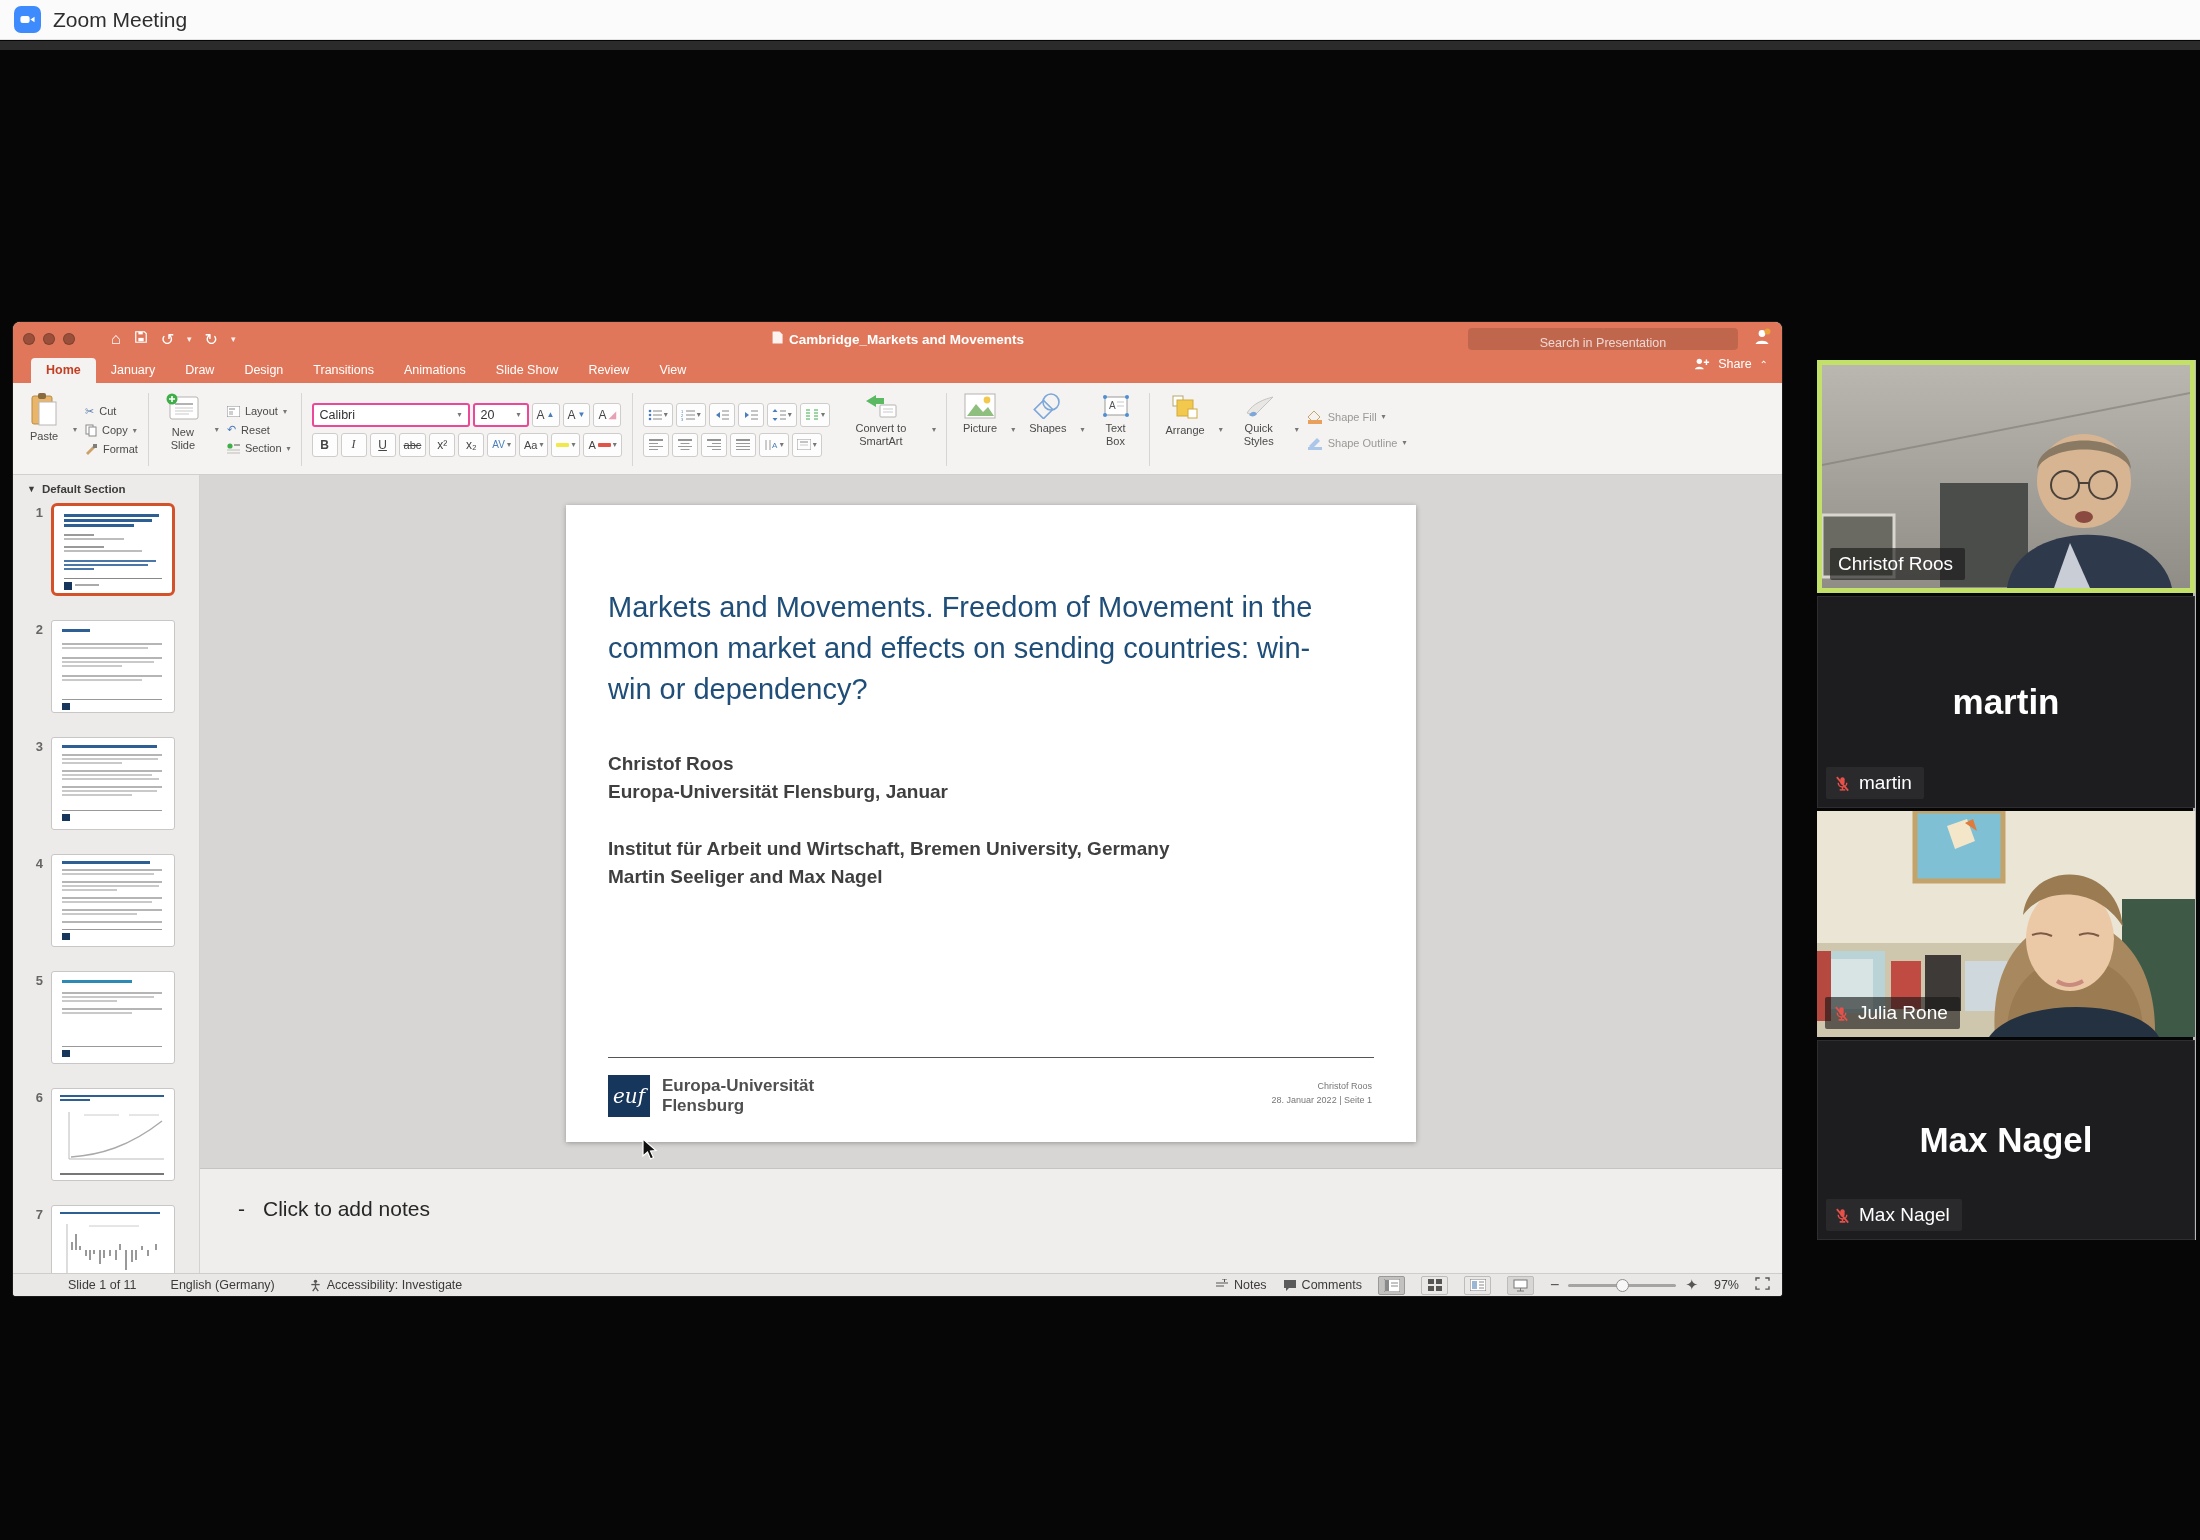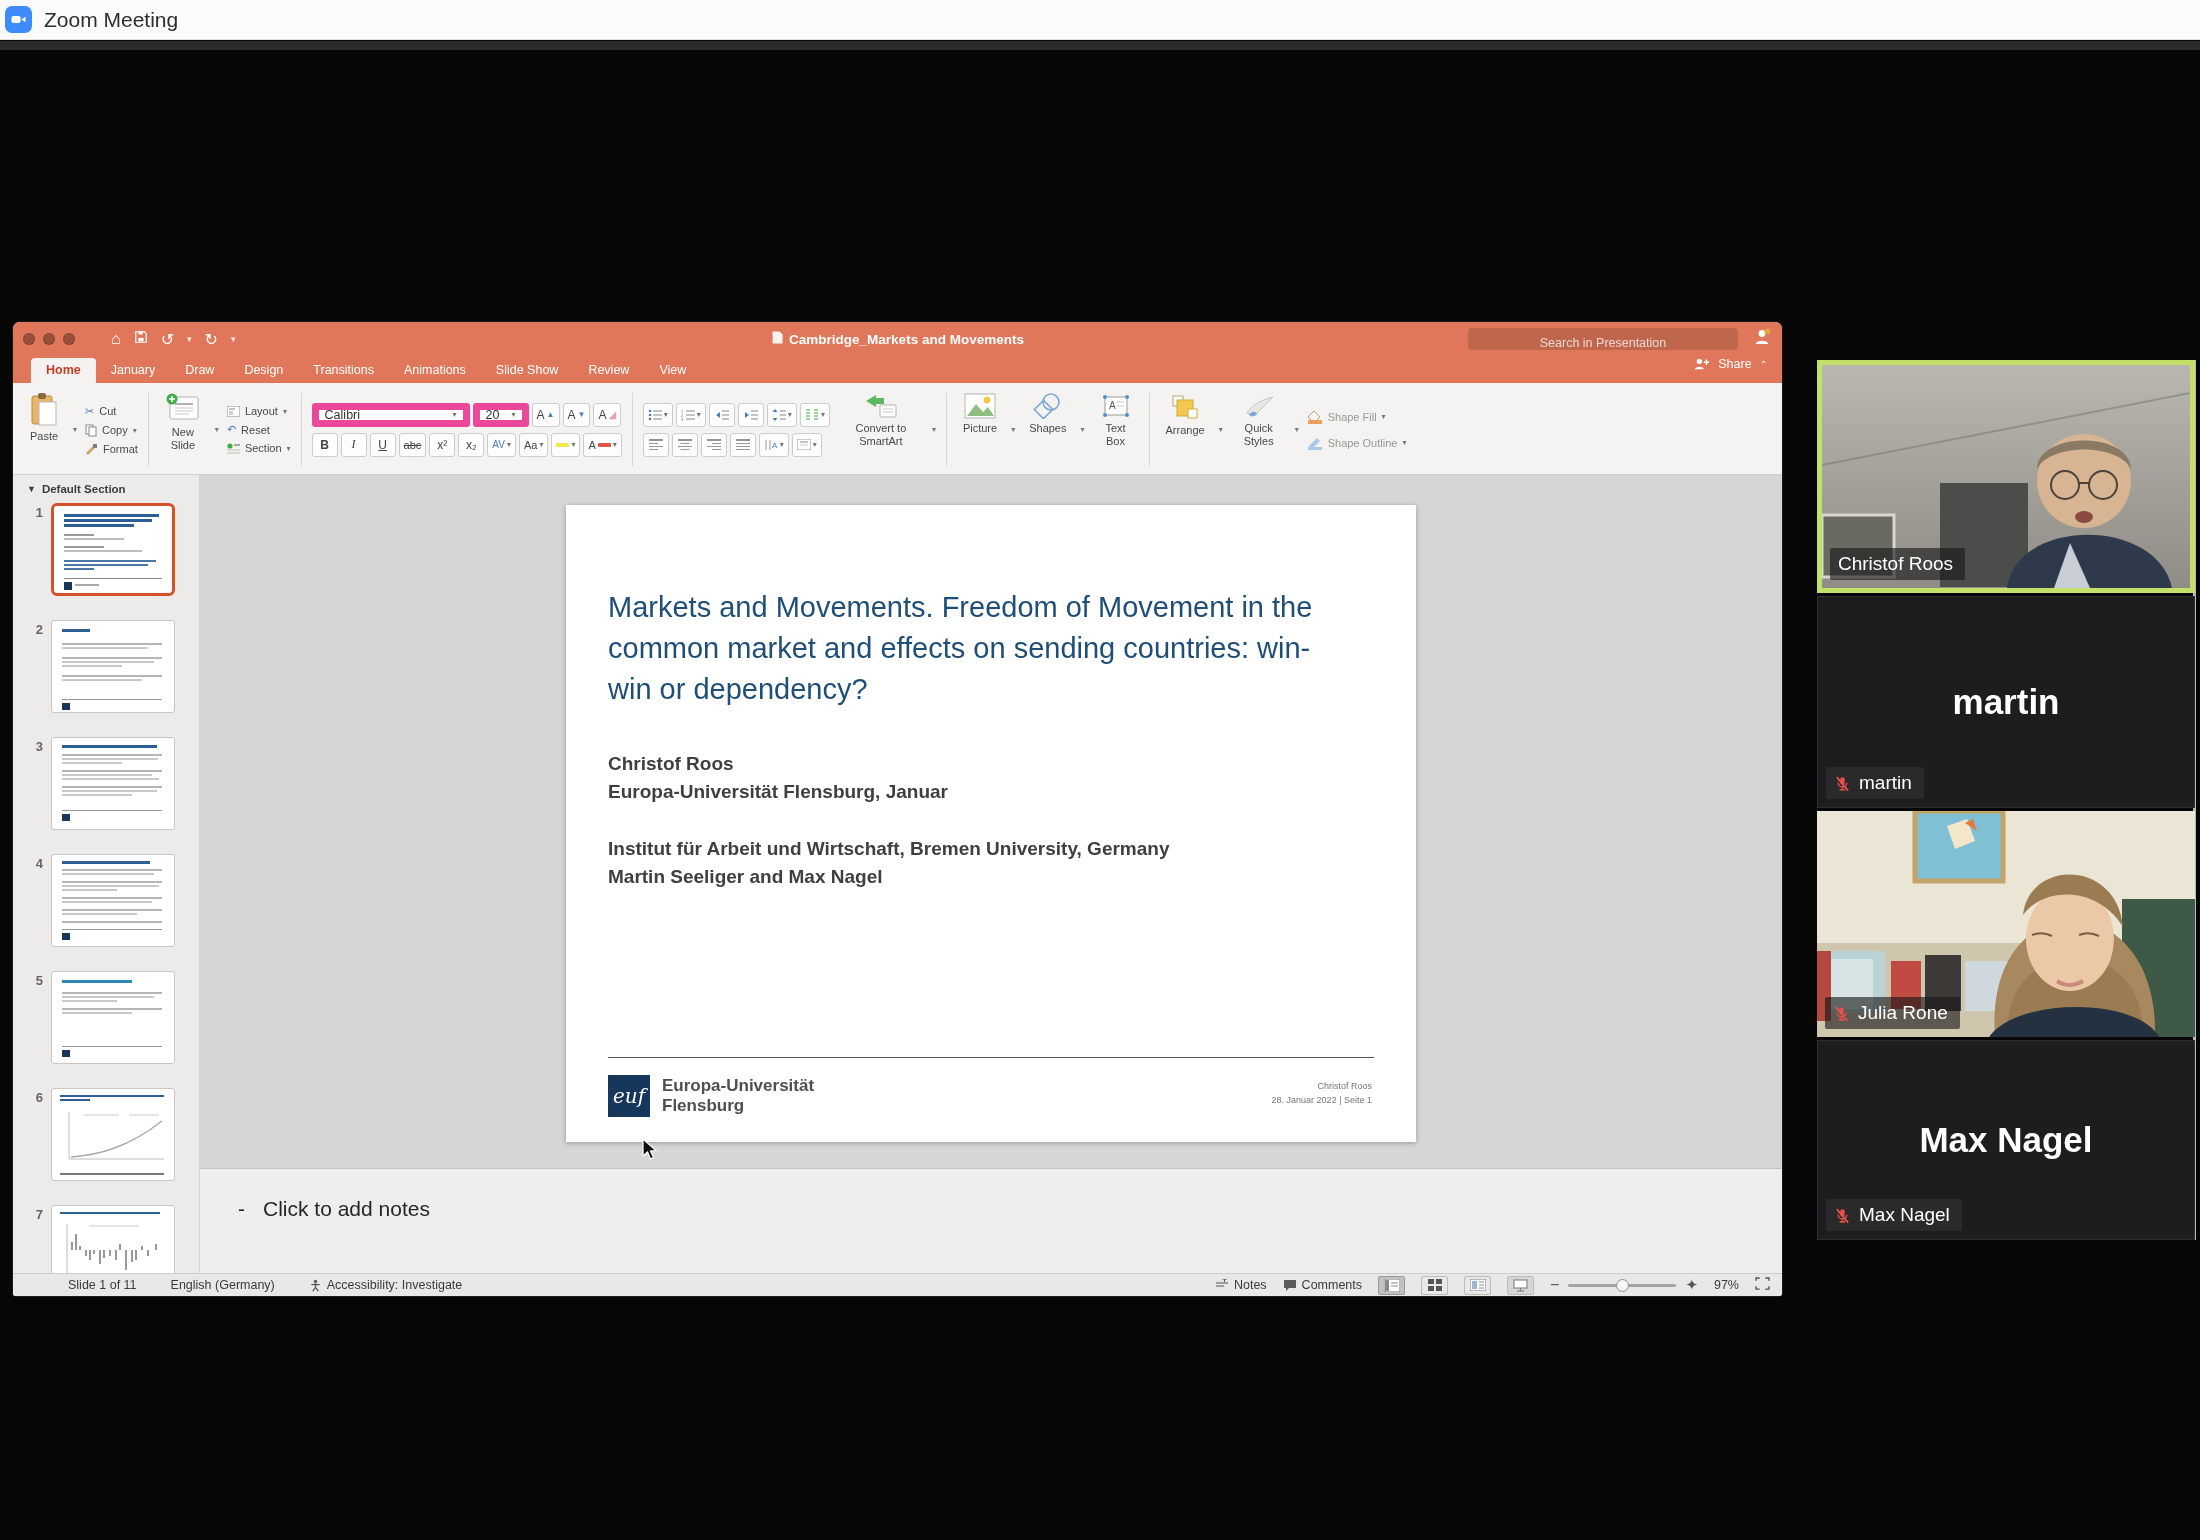--- a/index.html
+++ b/index.html
@@ -1,21 +1,21 @@
 <!DOCTYPE html>
 <html><head>
 <meta charset="utf-8">
 <style>
   * { margin:0; padding:0; box-sizing:border-box; }
   html,body { background:#000; }
   body { font-family:"Liberation Sans","DejaVu Sans",sans-serif; }
   .screen { position:relative; width:2200px; height:1540px; background:#060606; overflow:hidden; }
 
   
-  .os-bar { position:absolute; left:0; top:0; width:2200px; height:40px; background:#fbfbfb; display:flex; align-items:center; gap:12px; padding-left:5px; border-bottom:1px solid #e2e2e2; }
+  .os-bar { position:absolute; left:0; top:0; width:2200px; height:40px; background:#fbfbfb; display:flex; align-items:center; gap:12px; padding-left:14px; border-bottom:1px solid #e2e2e2; }
   .zoom-logo { width:27px; height:27px; border-radius:7px; background:#3d8bfd; display:flex; align-items:center; justify-content:center; }
   .os-title { font-size:21px; color:#2e2e2e; }
   .os-strip { position:absolute; left:0; top:41px; width:2200px; height:9px; background:#2b2b2b; }
 
   
   .ppt { position:absolute; left:13px; top:322px; width:1769px; height:974px; background:#f4f3f1; border-radius:7px 7px 3px 3px; overflow:hidden; box-shadow:0 0 0 1px #1a1a1a; display:flex; flex-direction:column; }
 
   .ppt-titlebar { height:34px; background:#e0775a; display:flex; align-items:center; padding:0 10px; position:relative; flex:0 0 auto; }
   .tl { width:12px; height:12px; border-radius:50%; background:rgba(40,15,8,.38); border:1px solid rgba(0,0,0,.18); margin-right:8px; }
   .tb-icons { display:flex; align-items:center; gap:13px; margin-left:28px; color:#fff; font-size:16px; }
@@ -28,21 +28,21 @@
   .tab { padding:5px 15px 6px; font-size:12.5px; color:#fff; border-radius:4px 4px 0 0; cursor:default; }
   .tab.active { background:#f4f3f1; color:#c23f24; font-weight:bold; }
   .tabrow-right { position:absolute; right:14px; bottom:12px; display:flex; align-items:center; gap:8px; color:#fff; font-size:12.5px; }
 
   .ppt-ribbon { height:92px; background:#f4f3f1; border-bottom:1px solid #d2d0ce; display:flex; align-items:stretch; padding:6px 8px 4px 10px; gap:8px; flex:0 0 auto; }
   .rib-div { width:1px; background:#d8d6d4; margin:4px 2px; }
   .rib-big { display:flex; flex-direction:column; align-items:center; justify-content:flex-start; gap:3px; padding:4px 6px 0; font-size:11px; color:#4a4a4a; text-align:center; line-height:1.15; }
   .rib-col { display:flex; flex-direction:column; justify-content:center; gap:6px; font-size:11px; color:#4a4a4a; }
   .rib-col .rib-item { display:flex; align-items:center; gap:5px; }
   .rib-font { display:flex; flex-direction:column; gap:6px; justify-content:center; }
-  .combo { background:#fff; border:7px solid #ec4899; border-radius:3px; height:24px; display:flex; align-items:center; justify-content:space-between; padding:0 6px; font-size:12.5px; color:#333; }
+  .combo { background:#fff; border:2px solid #ec4899; border-radius:3px; height:24px; display:flex; align-items:center; justify-content:space-between; padding:0 6px; font-size:12.5px; color:#333; }
   .btn-sq { background:#fdfdfd; border:1px solid #cfcdcb; border-radius:3px; height:24px; min-width:26px; display:flex; align-items:center; justify-content:center; font-size:12px; color:#444; padding:0 4px; gap:2px; }
   .row-btns { display:flex; gap:3px; align-items:center; }
   .caret { font-size:8px; color:#777; }
   .hl-bar { display:inline-block; width:13px; height:4px; background:#f3e84a; border-radius:1px; }
   .fc-bar { display:inline-block; width:13px; height:4px; background:#e05548; border-radius:1px; }
   .sup { font-size:12px; }
 
   .ppt-body { flex:1 1 auto; display:flex; min-height:0; }
   .slides-panel { width:187px; background:#ecebe9; border-right:1px solid #d4d2d0; padding:8px 0 0 0; overflow:hidden; }
   .sec-label { display:flex; align-items:center; gap:6px; font-size:11.5px; color:#3c3c3c; font-weight:bold; padding-left:14px; margin-bottom:8px; }

